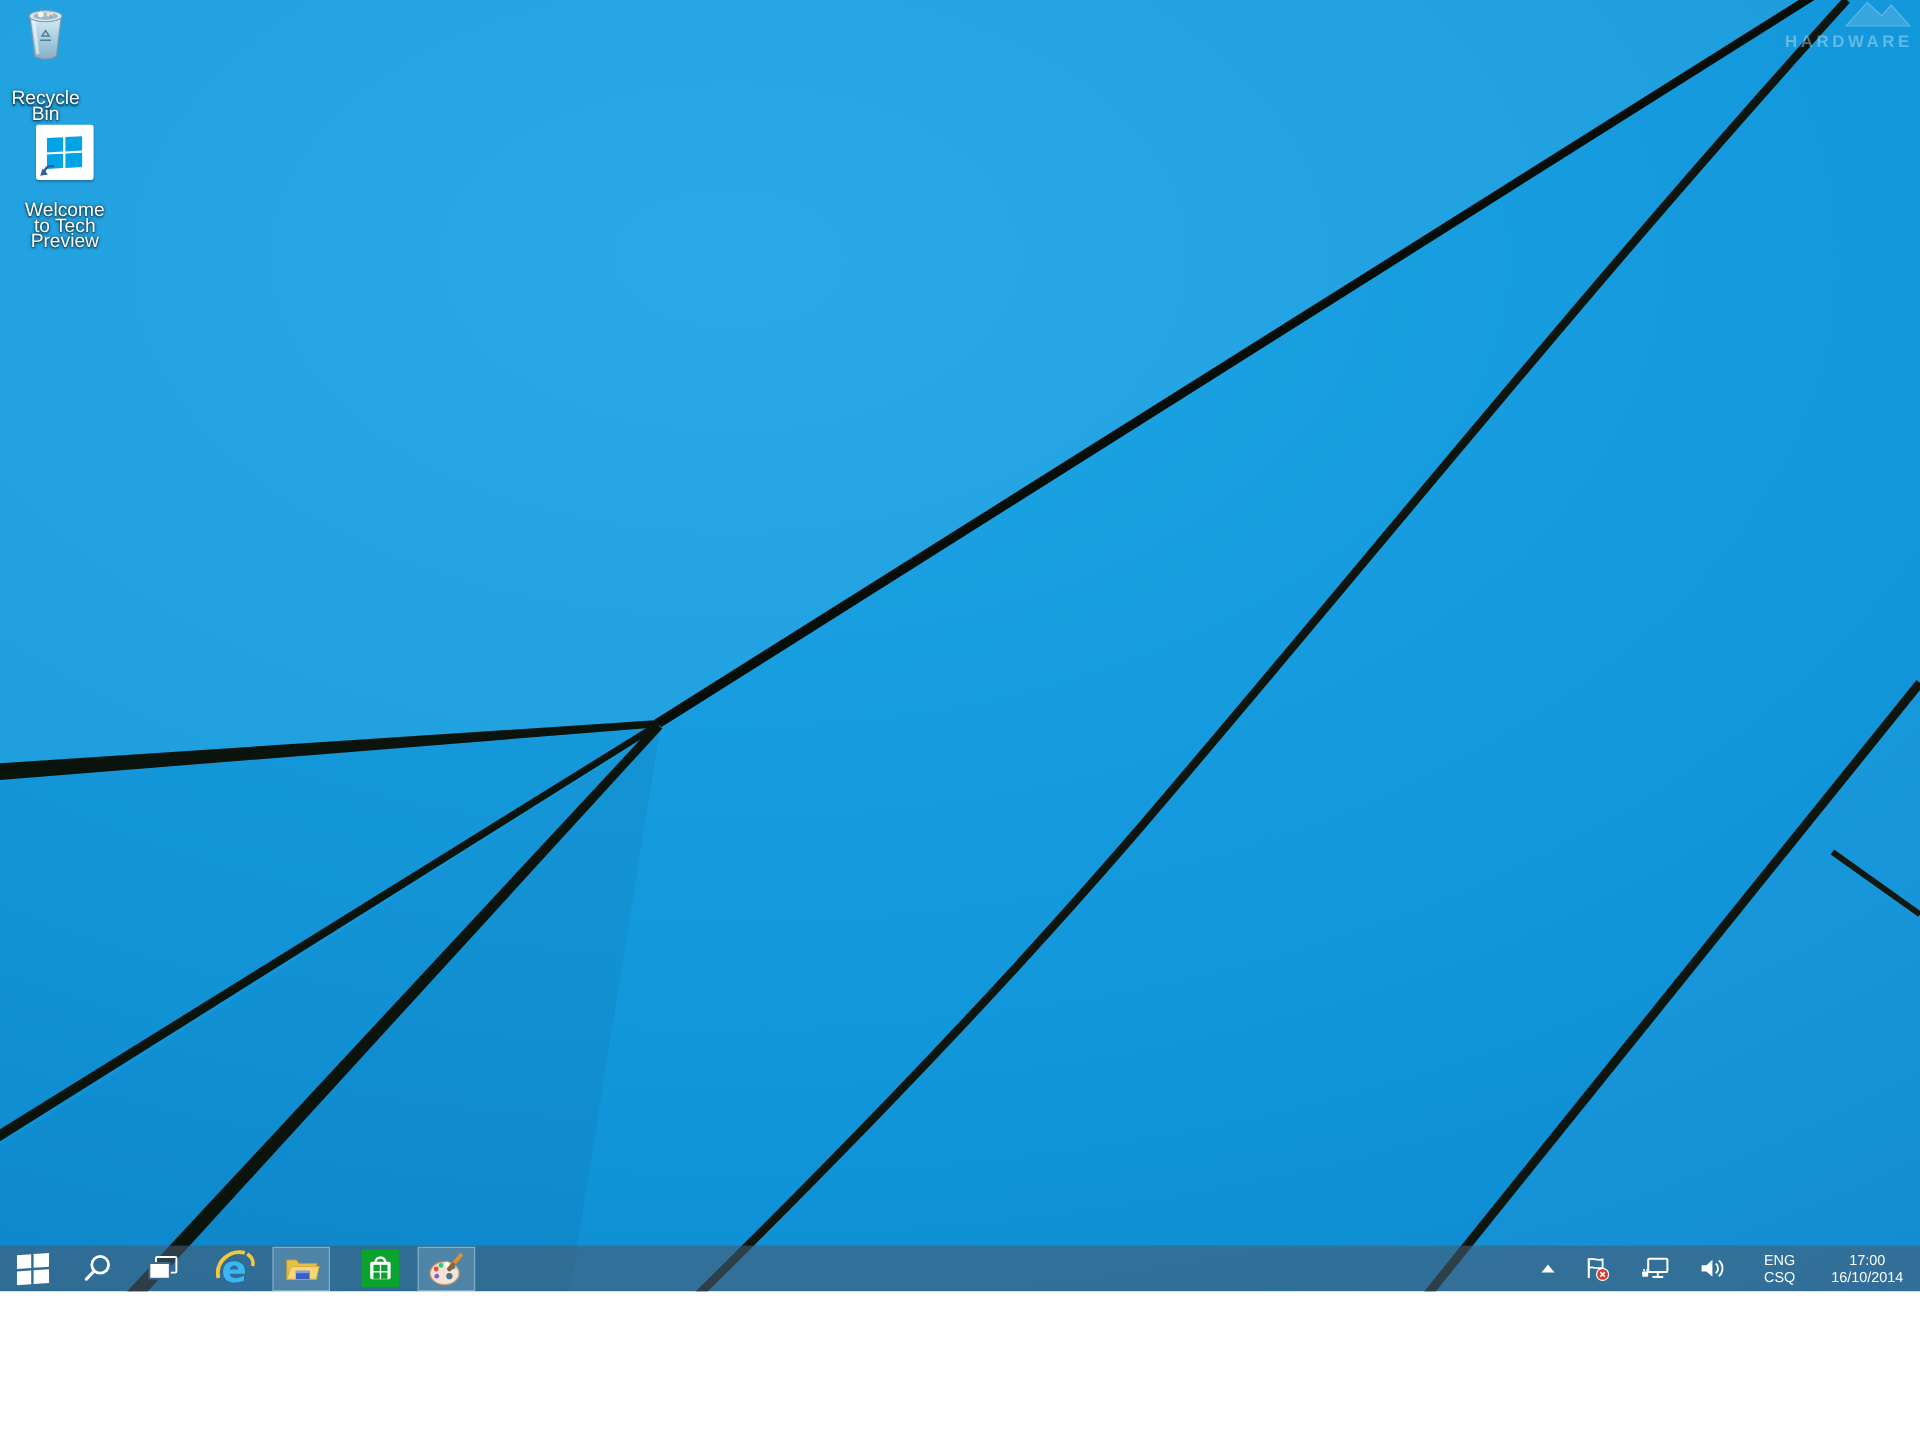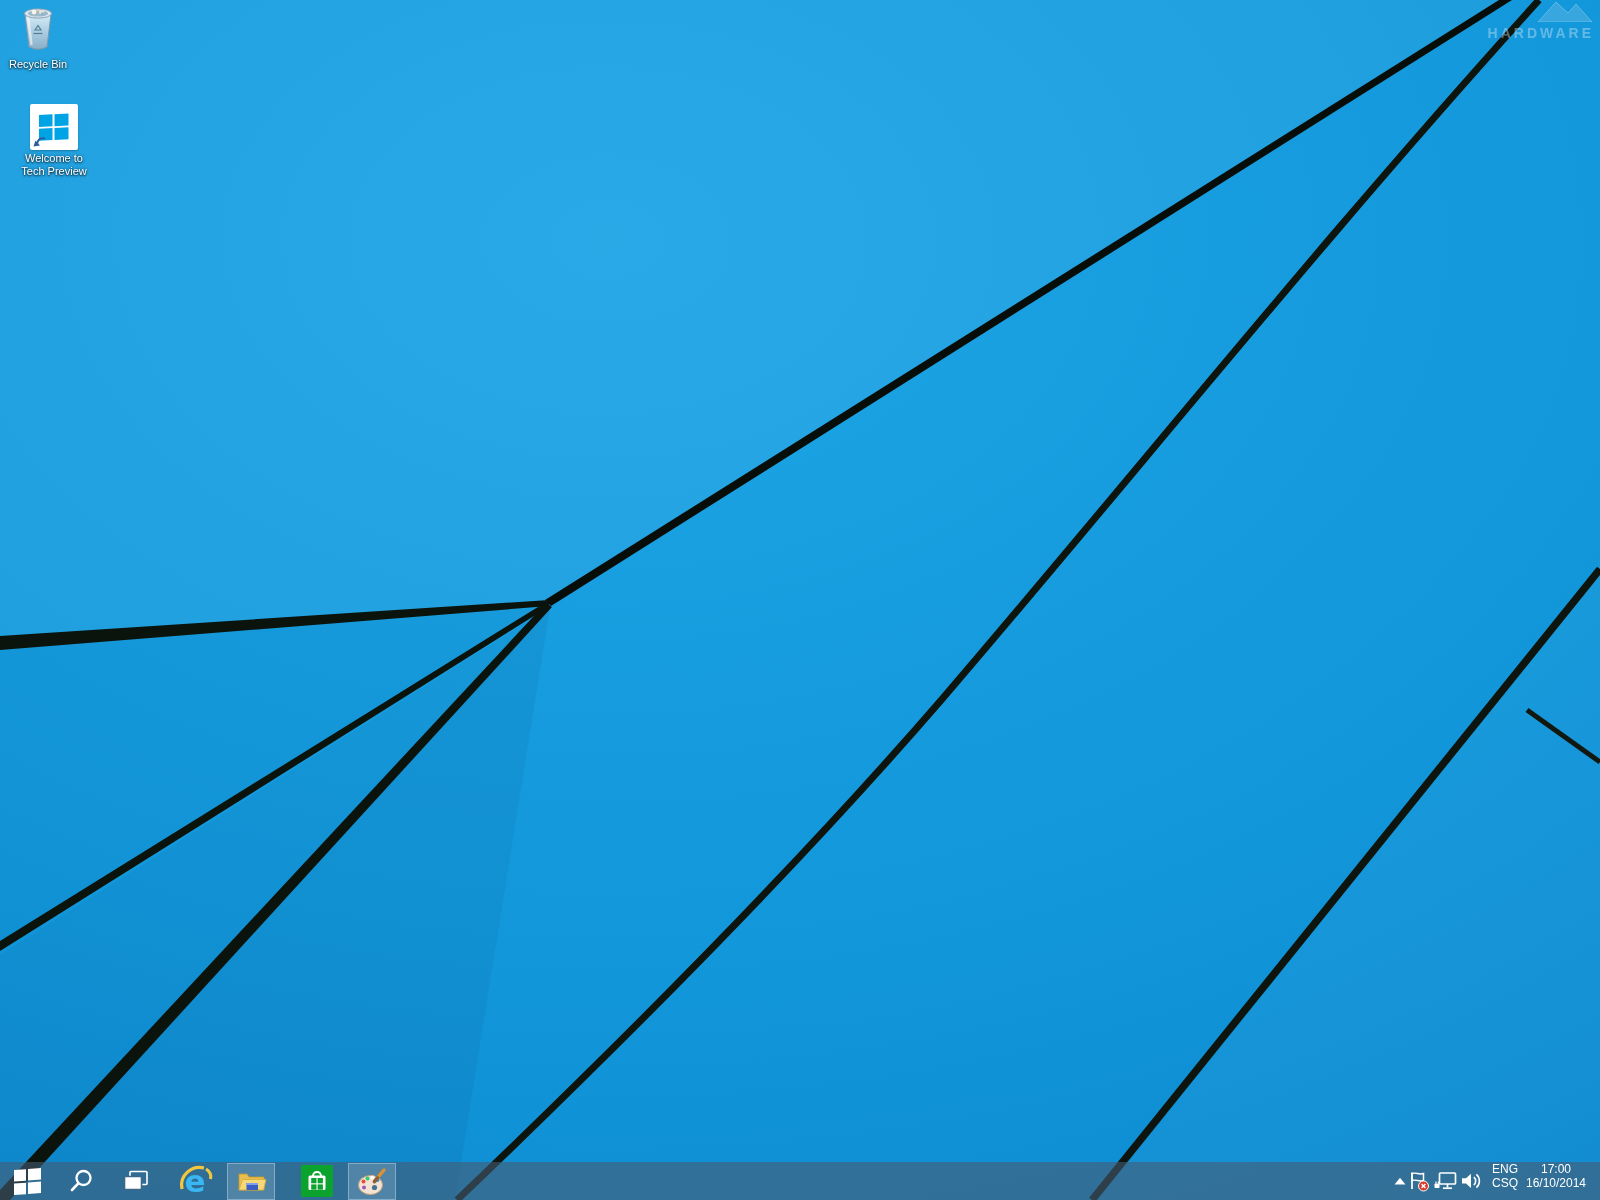--- a/index.html
+++ b/index.html
@@ -1,27 +1,27 @@
 <!DOCTYPE html>
 <html><head>
 <meta charset="utf-8">
 <style>
   html,body{margin:0;padding:0;}
   body{width:1600px;height:1200px;overflow:hidden;font-family:"Liberation Sans","DejaVu Sans",sans-serif;}
-  .desktop{position:relative;width:1600px;height:1200px;overflow:hidden;
+  .desktop{position:relative;width:1600px;height:1076px;overflow:hidden;
     background:radial-gradient(140% 125% at 38% 20%, #1ea6e6 0%, #1297da 48%, #0d89cf 78%, #0b84c9 100%);}
   .wallpaper-lines{position:absolute;inset:0;width:1600px;height:1200px;display:block;}
 
   
   .corner-mark{position:absolute;top:0;right:6px;width:170px;text-align:right;pointer-events:none;}
   .corner-mark .mk-text{color:rgba(218,235,246,0.40);font-size:14px;font-weight:bold;letter-spacing:3px;line-height:14px;}
 
   
   .desktop-icon{position:absolute;width:76px;text-align:center;cursor:default;}
-  .desktop-icon .ic-label{display:block;margin-top:2px;color:#fff;font-size:11px;line-height:13px;
+  .desktop-icon .ic-label{display:block;margin-top:19px;color:#fff;font-size:16px;line-height:13px;
     text-shadow:0 1px 2px rgba(0,0,0,.8),0 0 3px rgba(0,0,0,.55);}
   #icon-recycle{left:0;top:4px;}
   #icon-welcome{left:16px;top:104px;}
   .tile{position:relative;width:48px;height:46px;margin:0 auto;background:#fff;border-radius:2px;
     box-shadow:0 1px 2px rgba(0,0,0,.25);display:flex;align-items:center;justify-content:center;}
   .tile .shortcut{position:absolute;left:2px;bottom:2px;}
 
   
   .watermark{position:absolute;right:8px;bottom:42px;text-align:right;color:rgba(255,255,255,.96);
     font-size:17px;line-height:23px;font-weight:400;}
@@ -31,21 +31,21 @@
   .tb-btn{position:absolute;top:0;height:38px;display:flex;align-items:center;justify-content:center;}
   .tb-btn.open{top:1px;height:35px;background:rgba(255,255,255,.16);border:1px solid rgba(172,207,231,.55);}
   #btn-start{left:0;width:54px;}
   #btn-search{left:54px;width:54px;}
   #btn-taskview{left:108px;width:56px;}
   #btn-ie{left:168px;width:56px;}
   #btn-explorer{left:227px;width:46px;}
   #btn-store{left:290px;width:54px;}
   #btn-paint{left:348px;width:46px;}
 
-  .tray{position:absolute;right:0;top:0;height:38px;display:flex;padding-right:12px;gap:2px;}
+  .tray{position:absolute;right:0;top:0;height:38px;display:flex;align-items:center;padding-right:12px;gap:24px;}
   .tray-ic{display:flex;align-items:center;justify-content:center;}
   .tray-text{color:#fff;font-size:12px;line-height:14px;}
   .lang{margin-left:8px;text-align:left;}
   .clock{margin-left:4px;text-align:center;min-width:64px;}
 </style>
 </head>
 <body>
 
 <div class="desktop">
 

